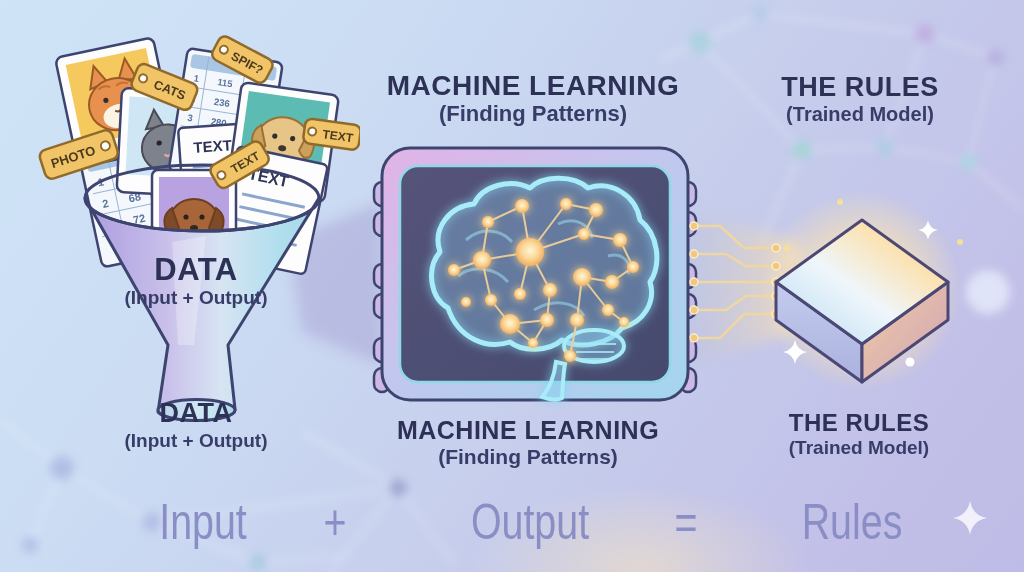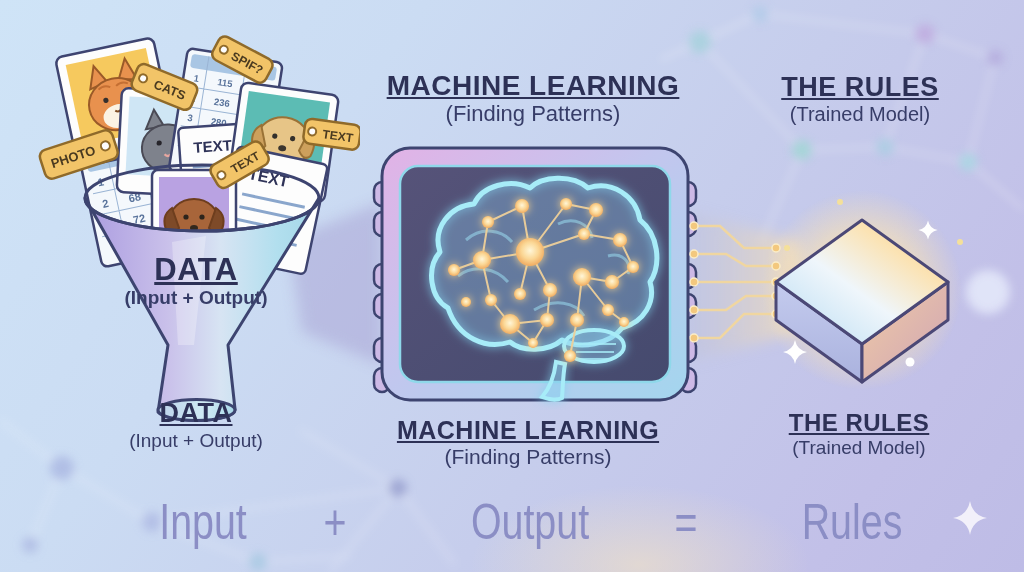--- a/index.html
+++ b/index.html
@@ -2,22 +2,22 @@
 <html><head>
 <meta charset="utf-8">
 <style>
   html,body{margin:0;padding:0;}
   body{width:1024px;height:572px;overflow:hidden;font-family:"Liberation Sans",sans-serif;}
   .stage{position:relative;width:1024px;height:572px;
     background:linear-gradient(125deg,#cfe4f7 0%,#cbdcf3 30%,#c6cdec 60%,#c2c0e8 85%,#bebce6 100%);}
   .layer{position:absolute;left:0;top:0;}
   .abs{position:absolute;}
   .txt{position:absolute;white-space:nowrap;text-align:center;transform:translateX(-50%);}
-  .h-big{font-weight:bold;color:#2d3156;letter-spacing:.5px;text-decoration:underline;}
-  .h-sub{font-weight:400;color:#373d68;}
+  .h-big{font-weight:bold;color:#2d3156;letter-spacing:.5px;}
+  .h-sub{font-weight:700;color:#373d68;}
   .eq{font-size:48px;font-weight:500;color:#8b8ec5;transform:translateX(-50%) scale(.82,1.06);transform-origin:center top;}
 </style>
 </head>
 <body>
 
 <div class="stage">
 
   <svg class="layer" width="1024" height="572">
     <defs>
       <filter id="blur6">

